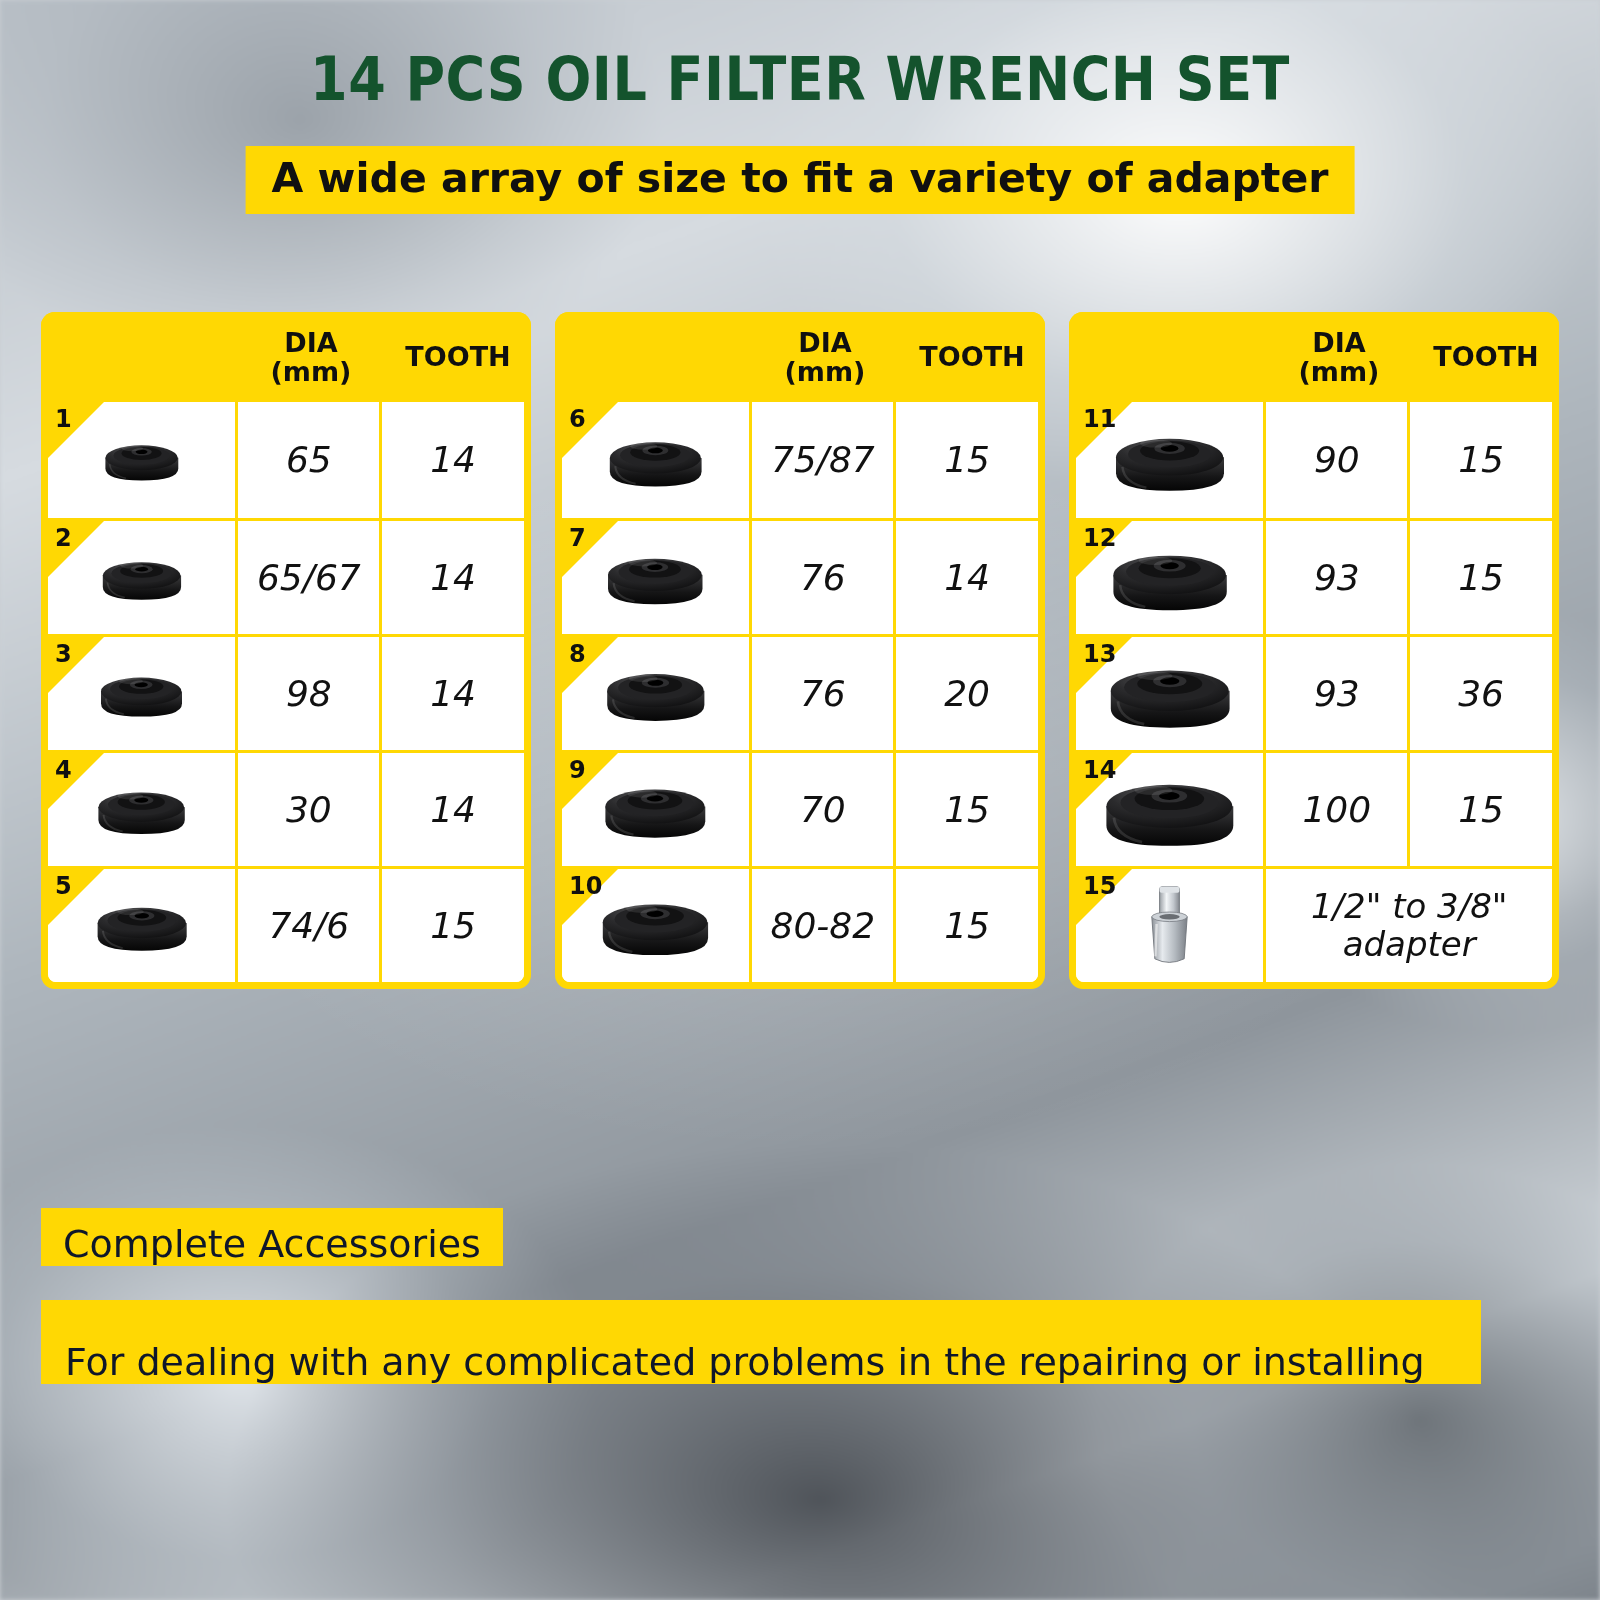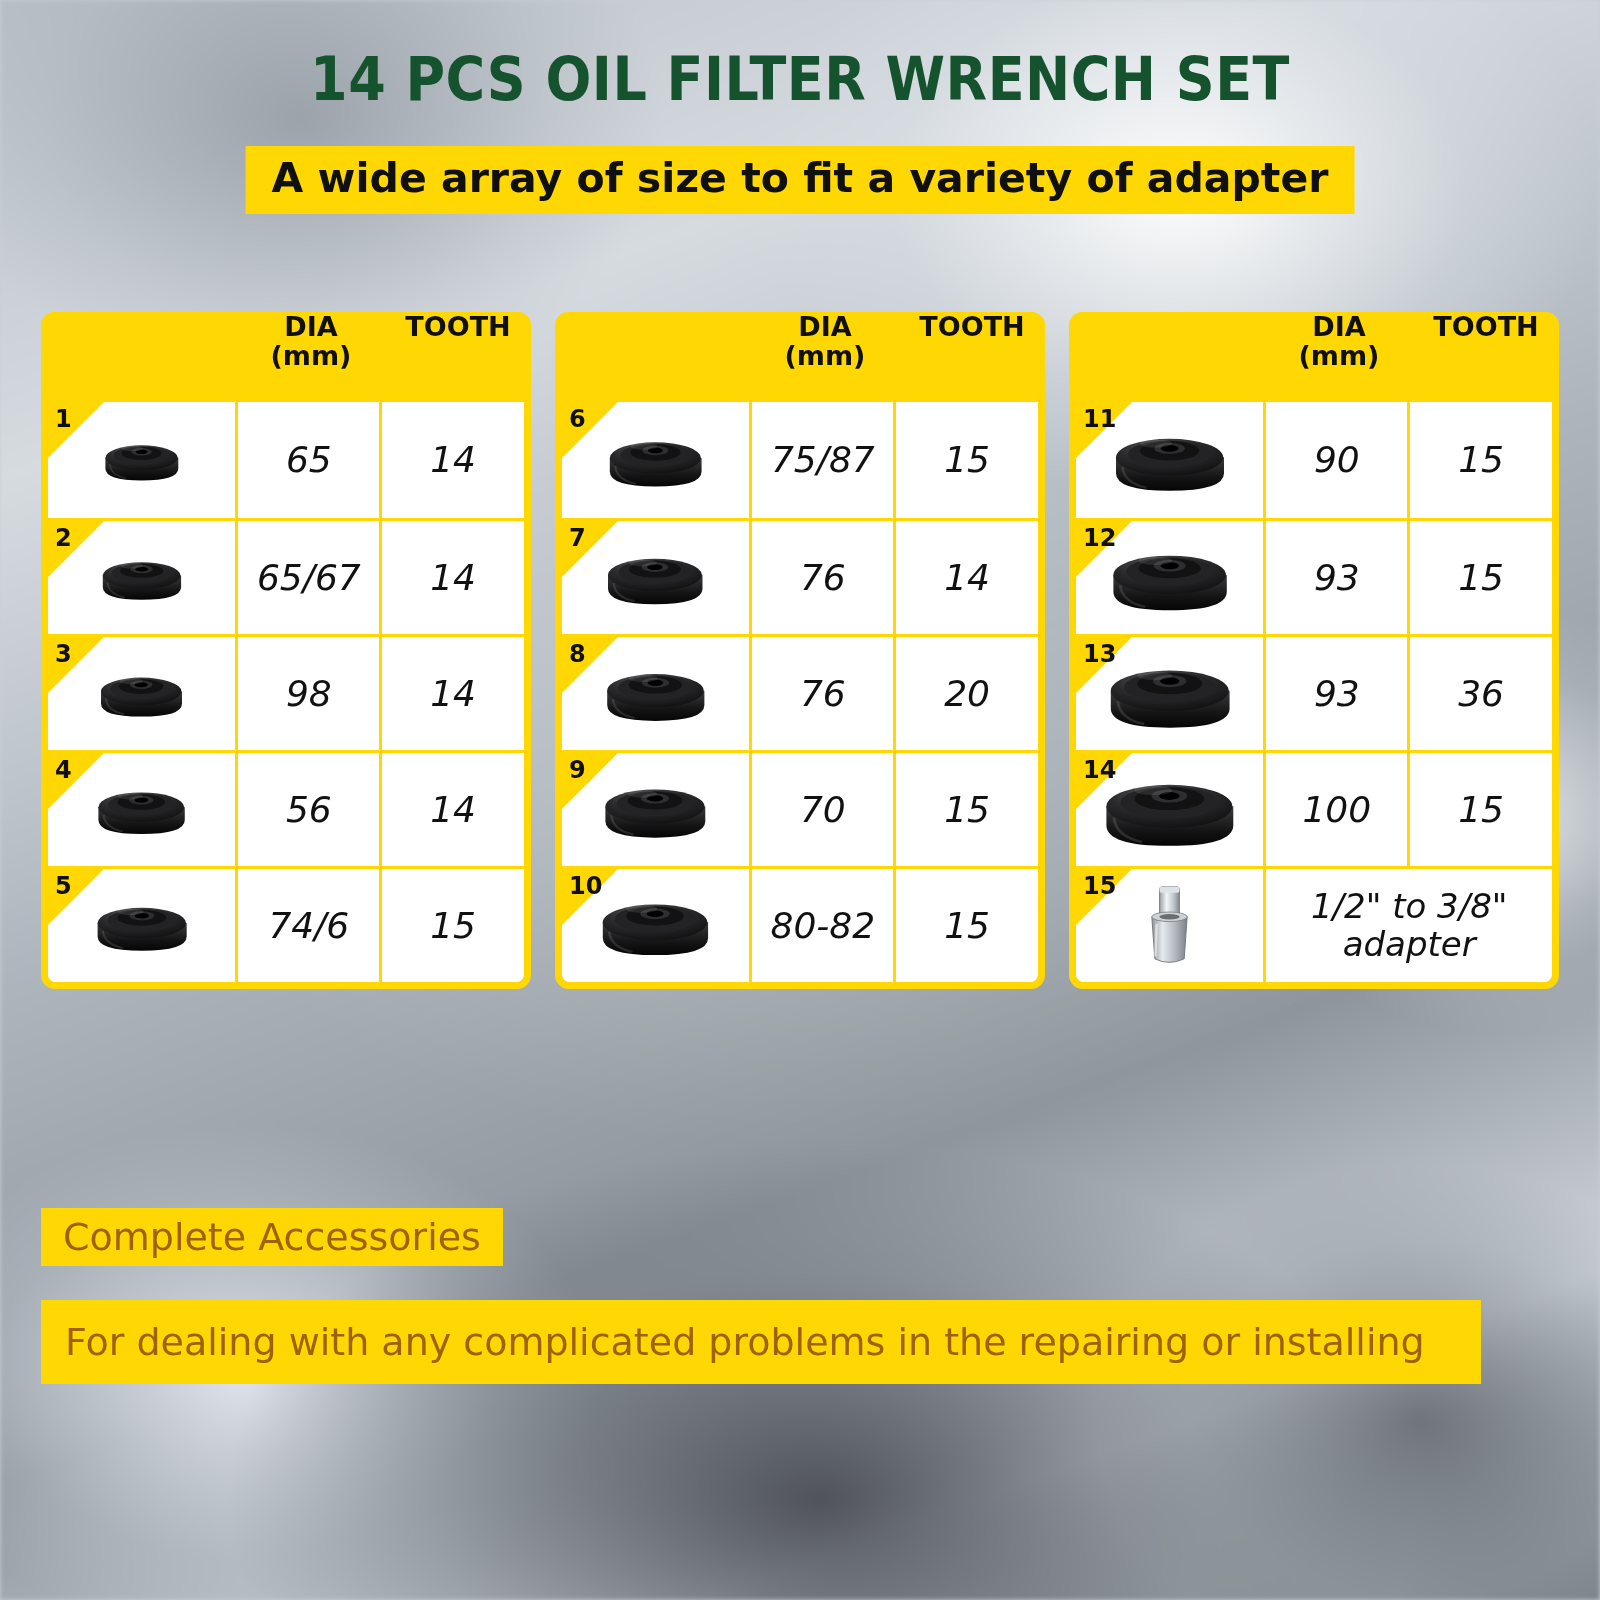--- a/index.html
+++ b/index.html
@@ -87,20 +87,21 @@
     box-sizing: border-box;
     overflow: hidden;
   }
   .thead {
     display: flex;
     height: 90px;
     background: #ffd803;
   }
   .th {
     display: flex;
+    align-items: center;
     justify-content: center;
     text-align: center;
     font-size: 27px;
     font-weight: bold;
     color: #101010;
     line-height: 1.08;
     font-family: "DejaVu Sans", sans-serif;
   }
   .th.c-img { width: 196px; }
   .th.c-dia { width: 148px; }
@@ -169,24 +170,24 @@
   
   .cap {
     position: relative;
     display: block;
   }
 
   
   .callout {
     position: absolute;
     background: #ffd803;
-    color: #a16207;
+    color: #0f172a;
     font-family: "DejaVu Sans", sans-serif;
     display: flex;
-    align-items: center;
+    align-items: flex-end;
   }
   #callout-accessories {
     left: 41px;
     top: 1208px;
     height: 58px;
     padding: 0 22px;
     font-size: 38px;
   }
   #callout-problems {
     left: 41px;
@@ -357,21 +358,21 @@
     <ellipse cx="77" cy="40" rx="52" ry="17" fill="#232325"></ellipse>
     <ellipse cx="77" cy="36" rx="37" ry="12" fill="#121213"></ellipse>
     <ellipse cx="77" cy="33" rx="19" ry="7" fill="#2e2e30"></ellipse>
     <ellipse cx="77" cy="33" rx="11" ry="4.2" fill="#000"></ellipse>
     <ellipse cx="60" cy="27" rx="20" ry="5" fill="rgba(255,255,255,0.10)"></ellipse>
     <path d="M18 56 Q20 76 48 82" stroke="rgba(255,255,255,0.12)" stroke-width="3" fill="none"></path>
   </svg>
                 </div>
               </div>
               <div class="cell c-dia">
-                <div class="val">56</div>
+                <div class="val">30</div>
               </div>
               <div class="cell c-tooth">
                 <div class="val">14</div>
               </div>
             </div>
             <div class="row">
               <div class="cell c-img">
                 <div class="numbadge"></div>
                 <div class="numtext">5</div>
                 <div>

